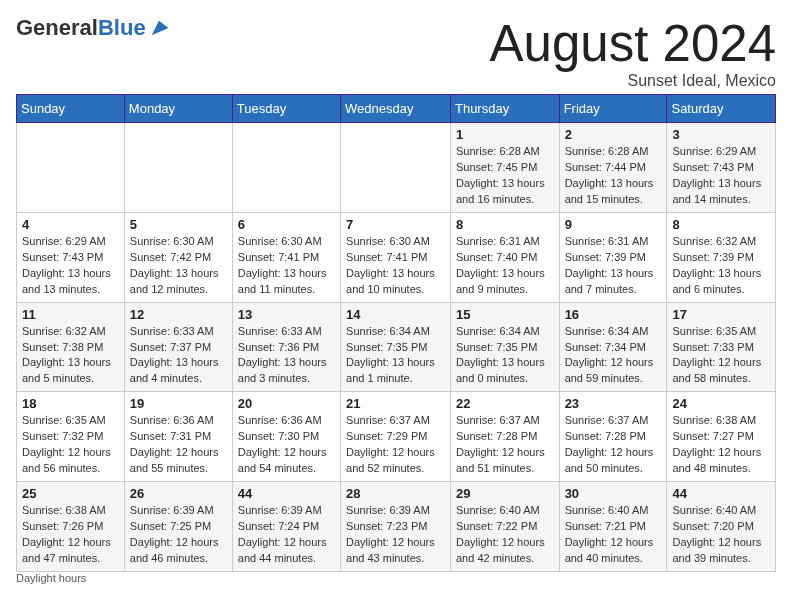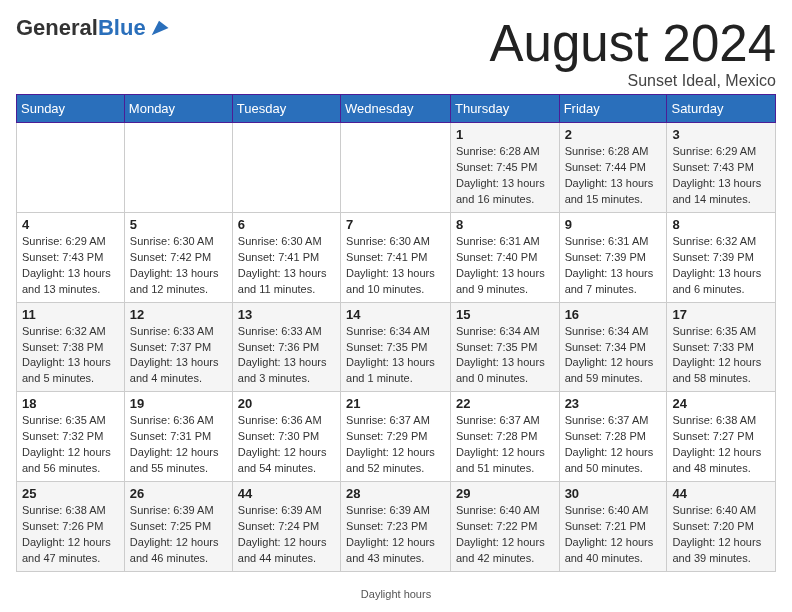--- a/index.html
+++ b/index.html
@@ -79,24 +79,23 @@
     }
     .day-info {
       color: #333;
       font-size: 11px;
       line-height: 1.45;
     }
     .empty-cell {
       background: #fff !important;
     }
     .footer {
-      margin-top: 16px;
+      margin-top: 0;
       font-size: 11px;
       color: #555;
-      text-align: center;
     }
   </style>
 </head>
 <body>
 
 <div class="header">
   <div class="logo">
     <div>
       <div class="logo-text">
         <span class="logo-general">General</span><span class="logo-blue">Blue</span>

